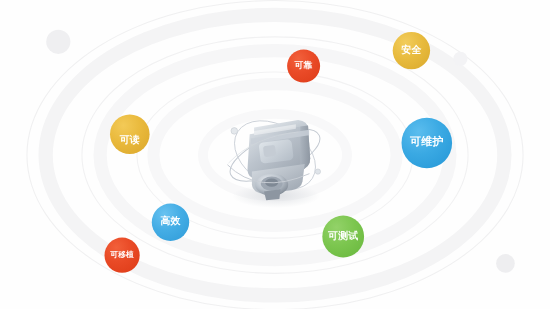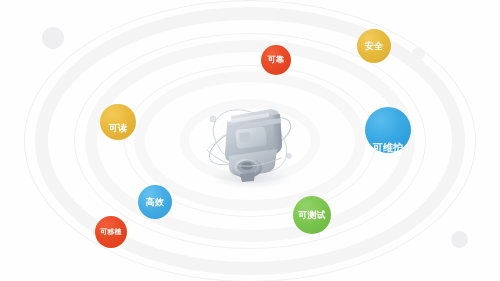--- a/index.html
+++ b/index.html
@@ -176,21 +176,21 @@
   <div id="node-layer">
       <div class="node n-kekao" style="width: 30px; height: 30px; left: 213px; top: 45px; margin-left: 48px;">
         <span style="font-size: 8px;">可靠</span>
       </div>
       <div class="node n-anquan" style="width: 34px; height: 34px; left: 337px; top: 29px;">
         <span style="font-size: 9px;">安全</span>
       </div>
       <div class="node n-kedu" style="width: 36px; height: 36px; left: 100px; top: 104px;">
         <span style="font-size: 9px; margin-top: 12px;">可读</span>
       </div>
-      <div class="node n-weihu" style="width: 46px; height: 46px; left: 365px; top: 107px; align-items: flex-end;">
+      <div class="node n-weihu" style="width: 46px; height: 46px; left: 365px; top: 107px;">
         <span style="font-size: 10px;">可维护</span>
       </div>
       <div class="node n-gaoxiao" style="width: 34px; height: 34px; left: 138px; top: 185px;">
         <span style="font-size: 9px;">高效</span>
       </div>
       <div class="node n-ceshi" style="width: 38px; height: 38px; left: 293px; top: 196px;">
         <span style="font-size: 9px;">可测试</span>
       </div>
       <div class="node n-yizhi" style="width: 32px; height: 32px; left: 71px; top: 216px;">
         <span style="font-size: 7px;">可移植</span>

